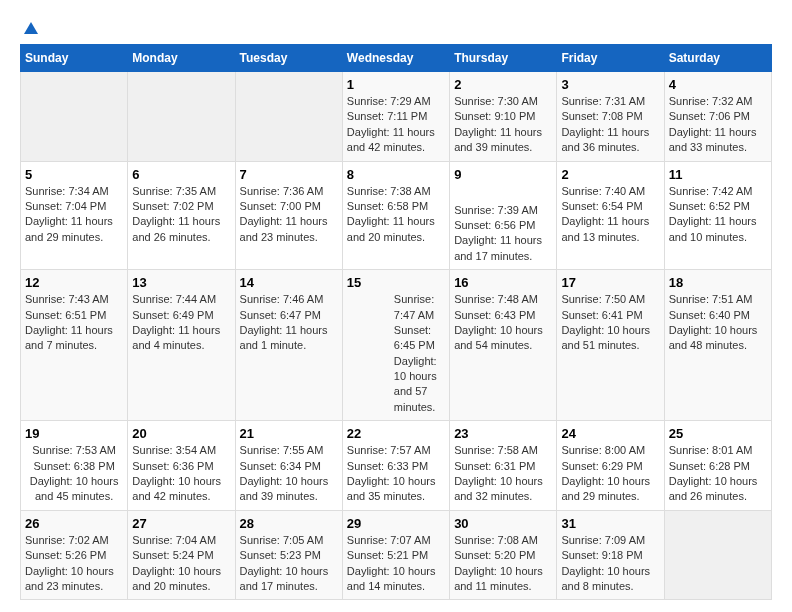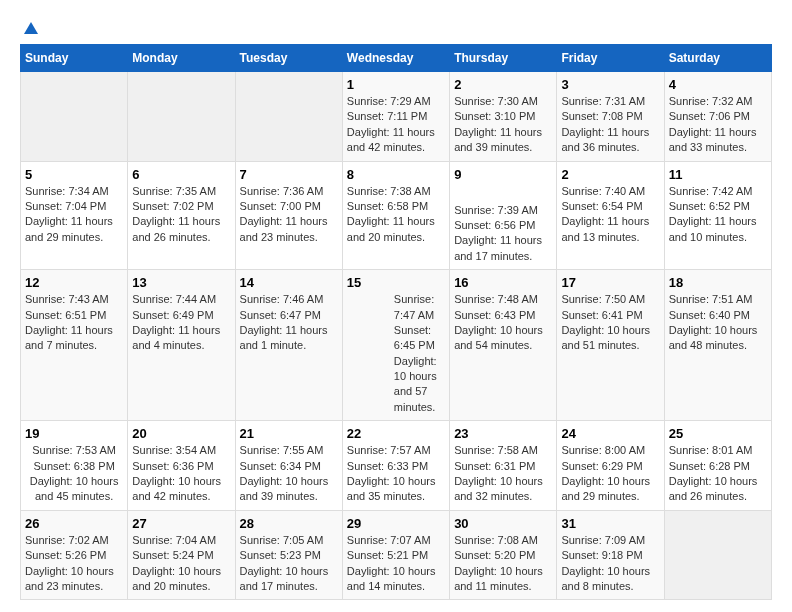--- a/index.html
+++ b/index.html
@@ -119,21 +119,21 @@
         <td>
           <span class="day-num">1</span>
           <div class="day-info" style="white-space: pre-line;">Sunrise: 7:29 AM
 Sunset: 7:11 PM
 Daylight: 11 hours
 and 42 minutes.</div>
         </td>
         <td>
           <span class="day-num">2</span>
           <div class="day-info" style="white-space: pre-line;">Sunrise: 7:30 AM
-Sunset: 3:10 PM
+Sunset: 9:10 PM
 Daylight: 11 hours
 and 39 minutes.</div>
         </td>
         <td>
           <span class="day-num">3</span>
           <div class="day-info" style="white-space: pre-line;">Sunrise: 7:31 AM
 Sunset: 7:08 PM
 Daylight: 11 hours
 and 36 minutes.</div>
         </td>

